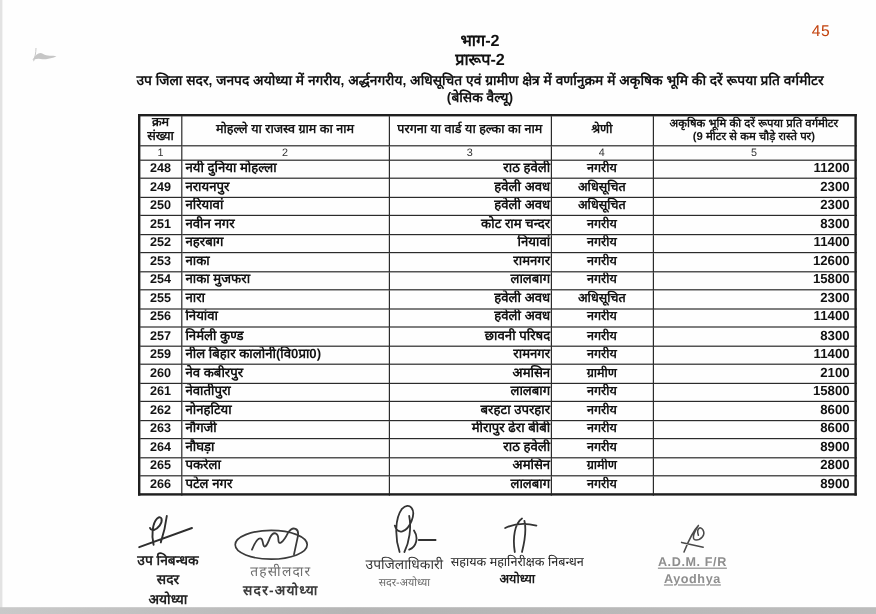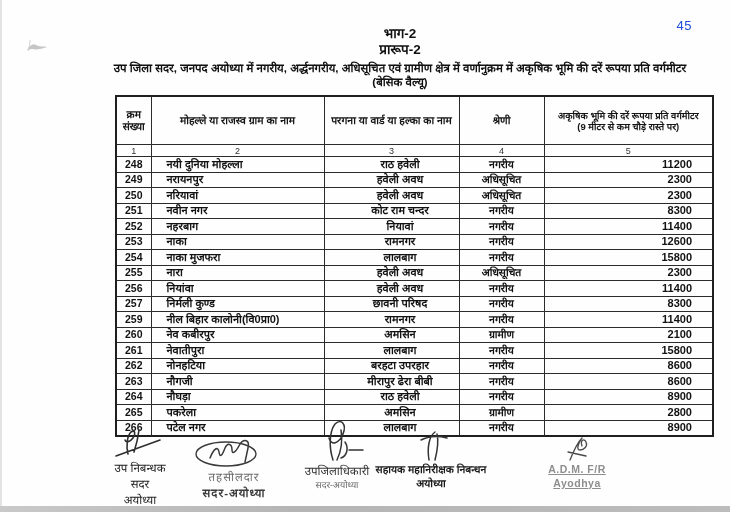--- a/index.html
+++ b/index.html
@@ -14,21 +14,21 @@
   }
   .page-edge-bottom {
     position:absolute; left:0; bottom:0; width:730px; height:6px;
     background:linear-gradient(to right,#c9c9c9,#b5b5b5 40%,#bcbcbc);
   }
   .page-edge-left {
     position:absolute; left:0; top:0; width:2px; height:512px; background:#e3e3e3;
   }
   .page-number {
     position:absolute; top:18px; right:38px;
-    font-size:13px; color:#1d4ed8; letter-spacing:0.5px;
+    font-size:13px; color:#c2410c; letter-spacing:0.5px;
   }
   .ink-smudge { position:absolute; left:24px; top:36px; opacity:.55; }
 
   .title-block {
     position:absolute; left:70px; top:26px; width:660px;
     text-align:center; font-weight:bold; color:#111;
   }
   .title-line1, .title-line2 { font-size:13.5px; line-height:16px; }
   .title-line3 { font-size:11.5px; line-height:14px; margin-top:3px; }
   .title-line4 { font-size:11.5px; line-height:14px; }
@@ -39,47 +39,47 @@
     border:2px solid #1f1f1f;
   }
   table.rates th, table.rates td {
     border:1px solid #2b2b2b;
     overflow:hidden; white-space:nowrap;
     vertical-align:middle;
   }
   tr.hdr th {
     height:25px; font-size:10.5px; line-height:11.5px;
     font-weight:bold; text-align:center; white-space:normal;
-    padding:12px 2px; color:#151515;margin-left:24px;
+    padding:0 2px; color:#151515;margin-left:24px;
   }
   tr.hdr th.col5 { font-size:9.5px; line-height:11px; }
   tr.nums td {
     height:12px; font-size:9px; line-height:10px;
     text-align:center; font-weight:normal; color:#333;
   }
   tr.data td { height:15.5px; font-weight:bold; font-size:11px; line-height:13px; color:#121212; }
   tr.data td.c-sno  { text-align:center; font-size:10.5px;margin-top:48px; }
-  tr.data td.c-name { text-align:left; padding-left:15px; }
-  tr.data td.c-parg { text-align:center; padding-left:17px; }
+  tr.data td.c-name { text-align:left; padding-left:3px; }
+  tr.data td.c-parg { text-align:right; padding-left:17px; }
   tr.data td.c-cat  { text-align:center; font-size:10.5px; }
-  tr.data td.c-rate { text-align:right; padding-right:20px;margin-top:29px; }
+  tr.data td.c-rate { text-align:right; padding-right:4px;margin-top:29px; }
 
   .sig { position:absolute; text-align:center; }
   .sig .l { display:block; }
   .sig svg { display:block; margin:0 auto; }
   .sig1 { left:92px;  top:428px; width:96px; }
-  .sig1 .l { font-size:11.5px; font-weight:normal; line-height:16px; color:#222; }
+  .sig1 .l { font-size:11.5px; font-weight:bold; line-height:16px; color:#222; }
   .sig2 { left:182px; top:436px; width:104px; }
   .sig2 .l1 { font-size:11.5px; line-height:15px; color:#6d6d6d; letter-spacing:1px; }
   .sig2 .l2 { font-size:11.5px; font-weight:bold; line-height:16px; color:#3a3a3a; letter-spacing:1px; }
   .sig3 { left:282px; top:420px; width:110px; }
   .sig3 .l1 { font-size:11.5px; line-height:15px; color:#333; }
   .sig3 .l2 { font-size:9px; line-height:13px; color:#666; }
   .sig4 { left:360px; top:428px; width:142px; }
-  .sig4 .l1 { font-size:10.5px; font-weight:bold; line-height:14px; color:#1a1a1a; white-space:nowrap;text-align:center; }
+  .sig4 .l1 { font-size:10.5px; font-weight:normal; line-height:14px; color:#1a1a1a; white-space:nowrap;text-align:center; }
   .sig4 .l2 { font-size:10.5px; font-weight:bold; line-height:15px; color:#1a1a1a; }
   .sig5 { left:524px; top:436px; width:106px; }
   .sig5 .l { font-size:10.5px; line-height:14px; color:#8e8e8e; font-weight:bold; letter-spacing:0.5px;text-decoration:underline; }
 </style>
 </head>
 <body>
 
 <svg class="ink-smudge" width="26" height="20" viewBox="0 0 26 20">
   <path d="M3,14 C6,9 9,7 12,9 C15,11 20,10 23,11 C18,13 12,14 8,13 C6,13 4,14 3,14 Z" fill="#9a9a9a"></path>
   <path d="M6,4 C6,8 5,12 4,15" stroke="#9a9a9a" stroke-width="0.8" fill="none"></path>

